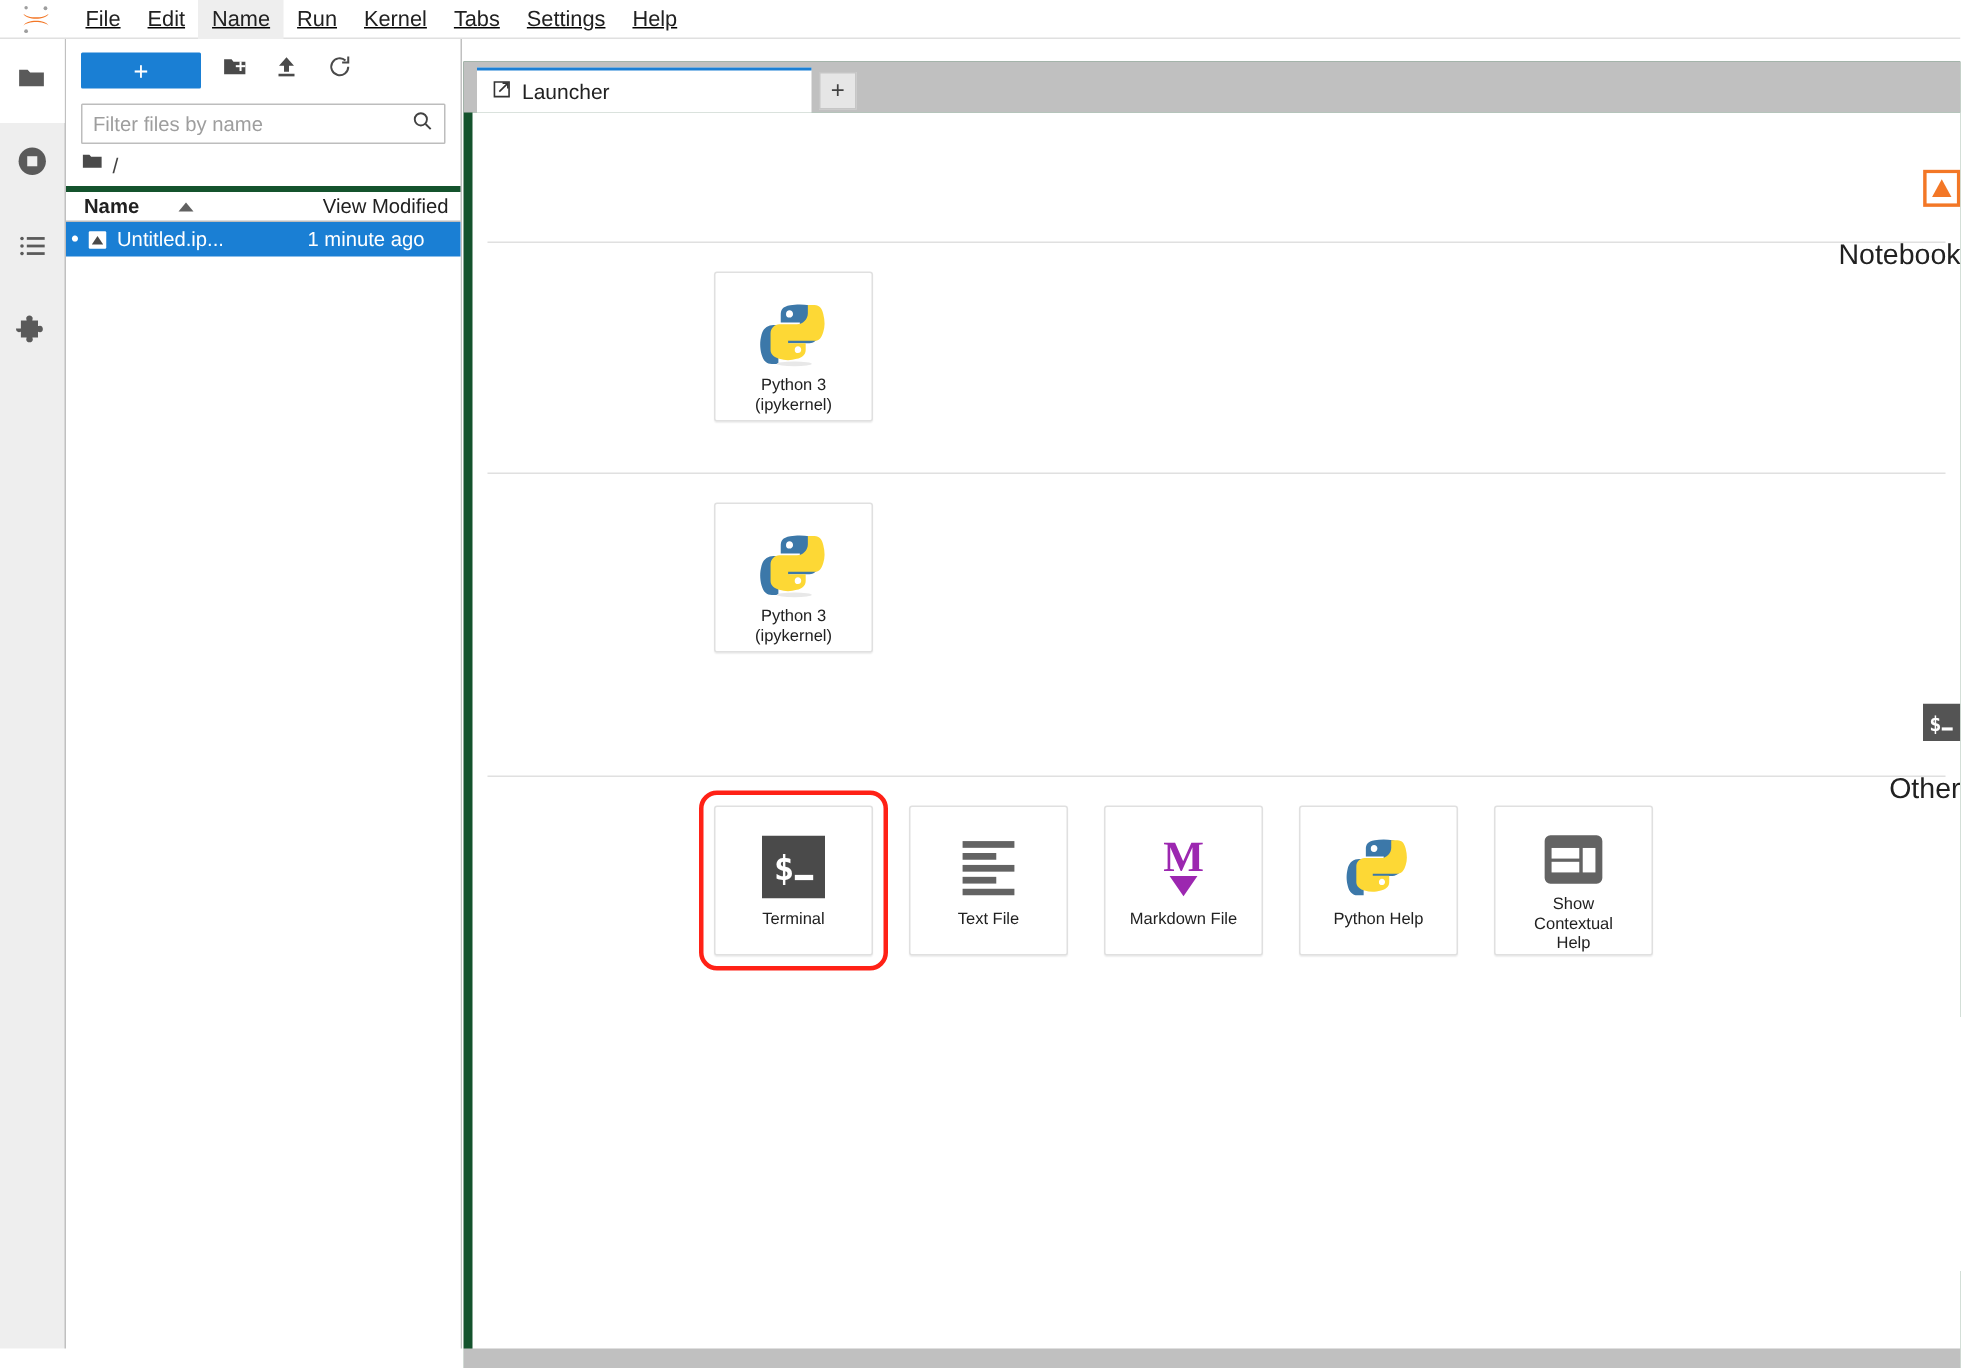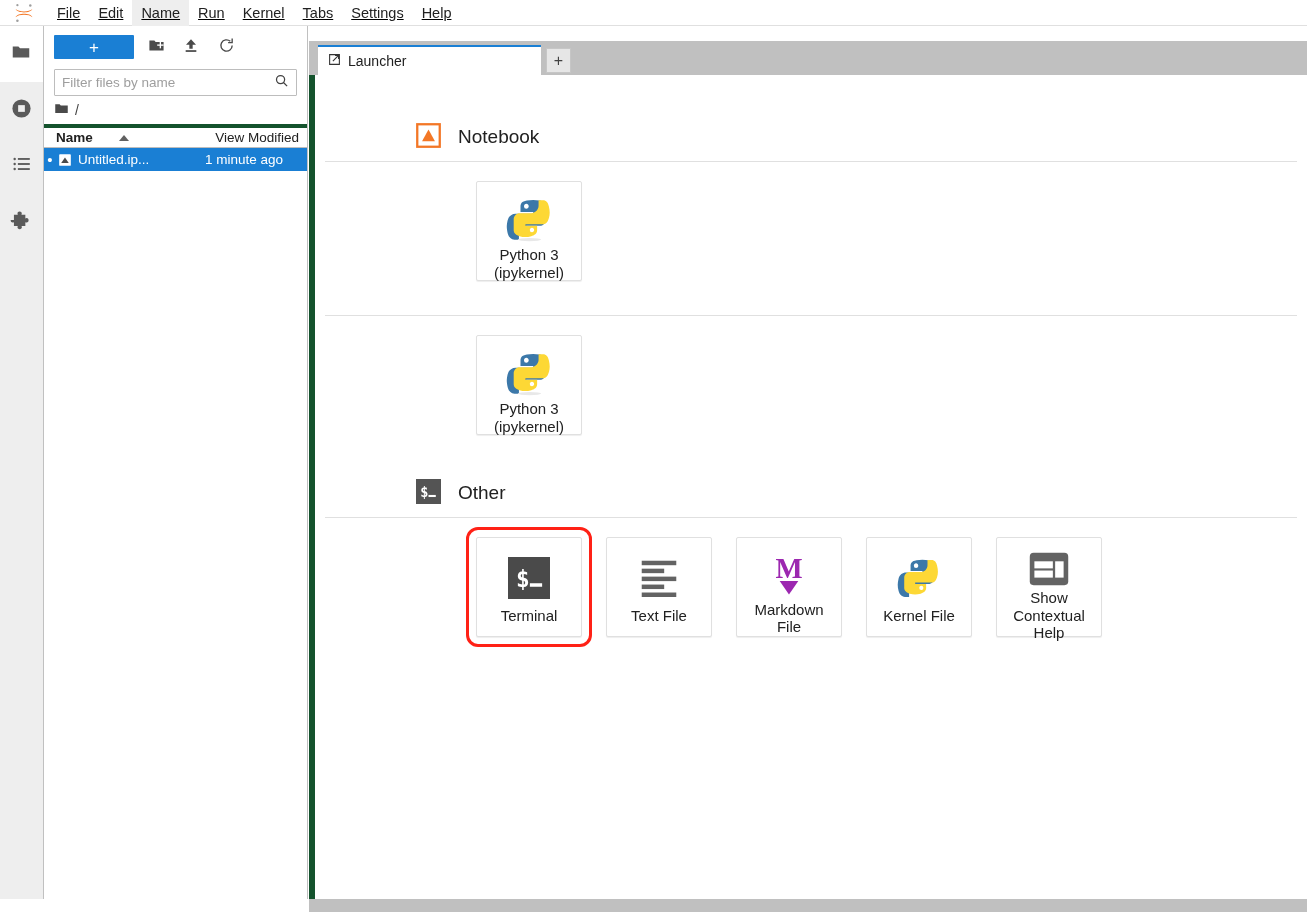--- a/index.html
+++ b/index.html
@@ -115,36 +115,37 @@
     font-size:16px; color:#424242; cursor:pointer; line-height:1;
   }
   .content {
     position:absolute; top:34px; left:6px; width:992px; height:845px;
     background:#fff; overflow:hidden;
   }
   .content-inner { padding:0; }
 
   .section { margin-top:0; }
   .section-head {
-    display:flex; align-items:center; gap:17px; padding-left:101px;
+    display:flex; align-items:flex-end; gap:17px; padding-left:65px;
     height:48px;
+    flex-direction:column;
   }
   .section-title { font-size:19px; color:#212121; }
   .divider { height:1px; background:#e0e0e0; margin:0 10px 0 10px; }
 
   .card-row { display:flex; gap:24px; padding:19px 0 0 161px; }
   .card {
     width:106px; height:100px; background:#fff; border:1px solid #e0e0e0;
     border-radius:2px; display:flex; flex-direction:column; align-items:center;
     justify-content:flex-start; cursor:pointer; box-shadow:0 1px 1px rgba(0,0,0,0.07);
     padding-top:14px;
   }
   .card .card-ico { height:52px; display:flex; align-items:center; justify-content:center; }
   .card .card-label {
-    font-size:15px; color:#212121; text-align:center; line-height:1.17;
+    font-size:11px; color:#212121; text-align:center; line-height:1.17;
     margin-top:3px; padding:0 4px;
   }
   .card.highlight {
     outline:3px solid #ff2116; outline-offset:7px;
   }
 
   .statusbar {
     position:absolute; top:899px; left:309px; width:998px; height:13px; background:#c0c0c0;
   }
   .bottom-strip { position:absolute; top:899px; left:0; width:309px; height:13px; background:#fff; }
@@ -398,21 +399,21 @@
               <span class="card-label">Markdown File</span>
             </div>
 
             <div class="card">
               <span class="card-ico">
                 <svg width="44" height="44" viewBox="0 0 48 48">
                   <path d="M23.8 4c-2.4 0-4.6.2-6.5.6-5.5 1-6.5 3-6.5 6.8v5h13v1.7H5.9c-3.8 0-7.1 2.3-8.2 6.6-1.2 5-1.2 8.1 0 13.3 1 3.9 3.2 6.6 7 6.6h4.5v-6c0-4.3 3.7-8.1 8.1-8.1h13c3.6 0 6.5-3 6.5-6.6V11.4c0-3.5-3-6.2-6.5-6.8-2.2-.4-4.5-.6-6.5-.6zm-7 4c1.3 0 2.4 1.1 2.4 2.5S18.1 13 16.8 13a2.4 2.4 0 0 1-2.4-2.5c0-1.4 1-2.5 2.4-2.5z" fill="#3C78A9" transform="translate(4,0)"></path>
                   <path d="M40.5 18.1v5.8c0 4.5-3.8 8.2-8.1 8.2h-13c-3.5 0-6.5 3-6.5 6.6v12.4c0 3.5 3.1 5.6 6.5 6.6 4.1 1.2 8 1.4 13 0 3.3-.9 6.5-2.8 6.5-6.6v-5h-13v-1.7h19.5c3.8 0 5.2-2.6 6.5-6.6 1.3-4 1.3-8 0-13.3-.9-3.8-2.7-6.6-6.5-6.6h-4.9zM33.2 48.4c1.3 0 2.4 1.1 2.4 2.5s-1.1 2.5-2.4 2.5a2.4 2.4 0 0 1-2.4-2.5c0-1.4 1-2.5 2.4-2.5z" fill="#FDD835" transform="translate(-4,-12) scale(0.92)"></path>
                 </svg>
               </span>
-              <span class="card-label">Kernel File</span>
+              <span class="card-label">Python Help</span>
             </div>
 
             <div class="card">
               <span class="card-ico">
                 <svg width="40" height="34" viewBox="0 0 26 22">
                   <rect x="0.5" y="0.5" width="25" height="21" rx="2.5" fill="#636363"></rect>
                   <rect x="3.5" y="6" width="12" height="4.6" fill="#fff"></rect>
                   <rect x="3.5" y="12" width="12" height="4.6" fill="#fff"></rect>
                   <rect x="17" y="6" width="5.5" height="10.6" fill="#fff"></rect>
                 </svg>

